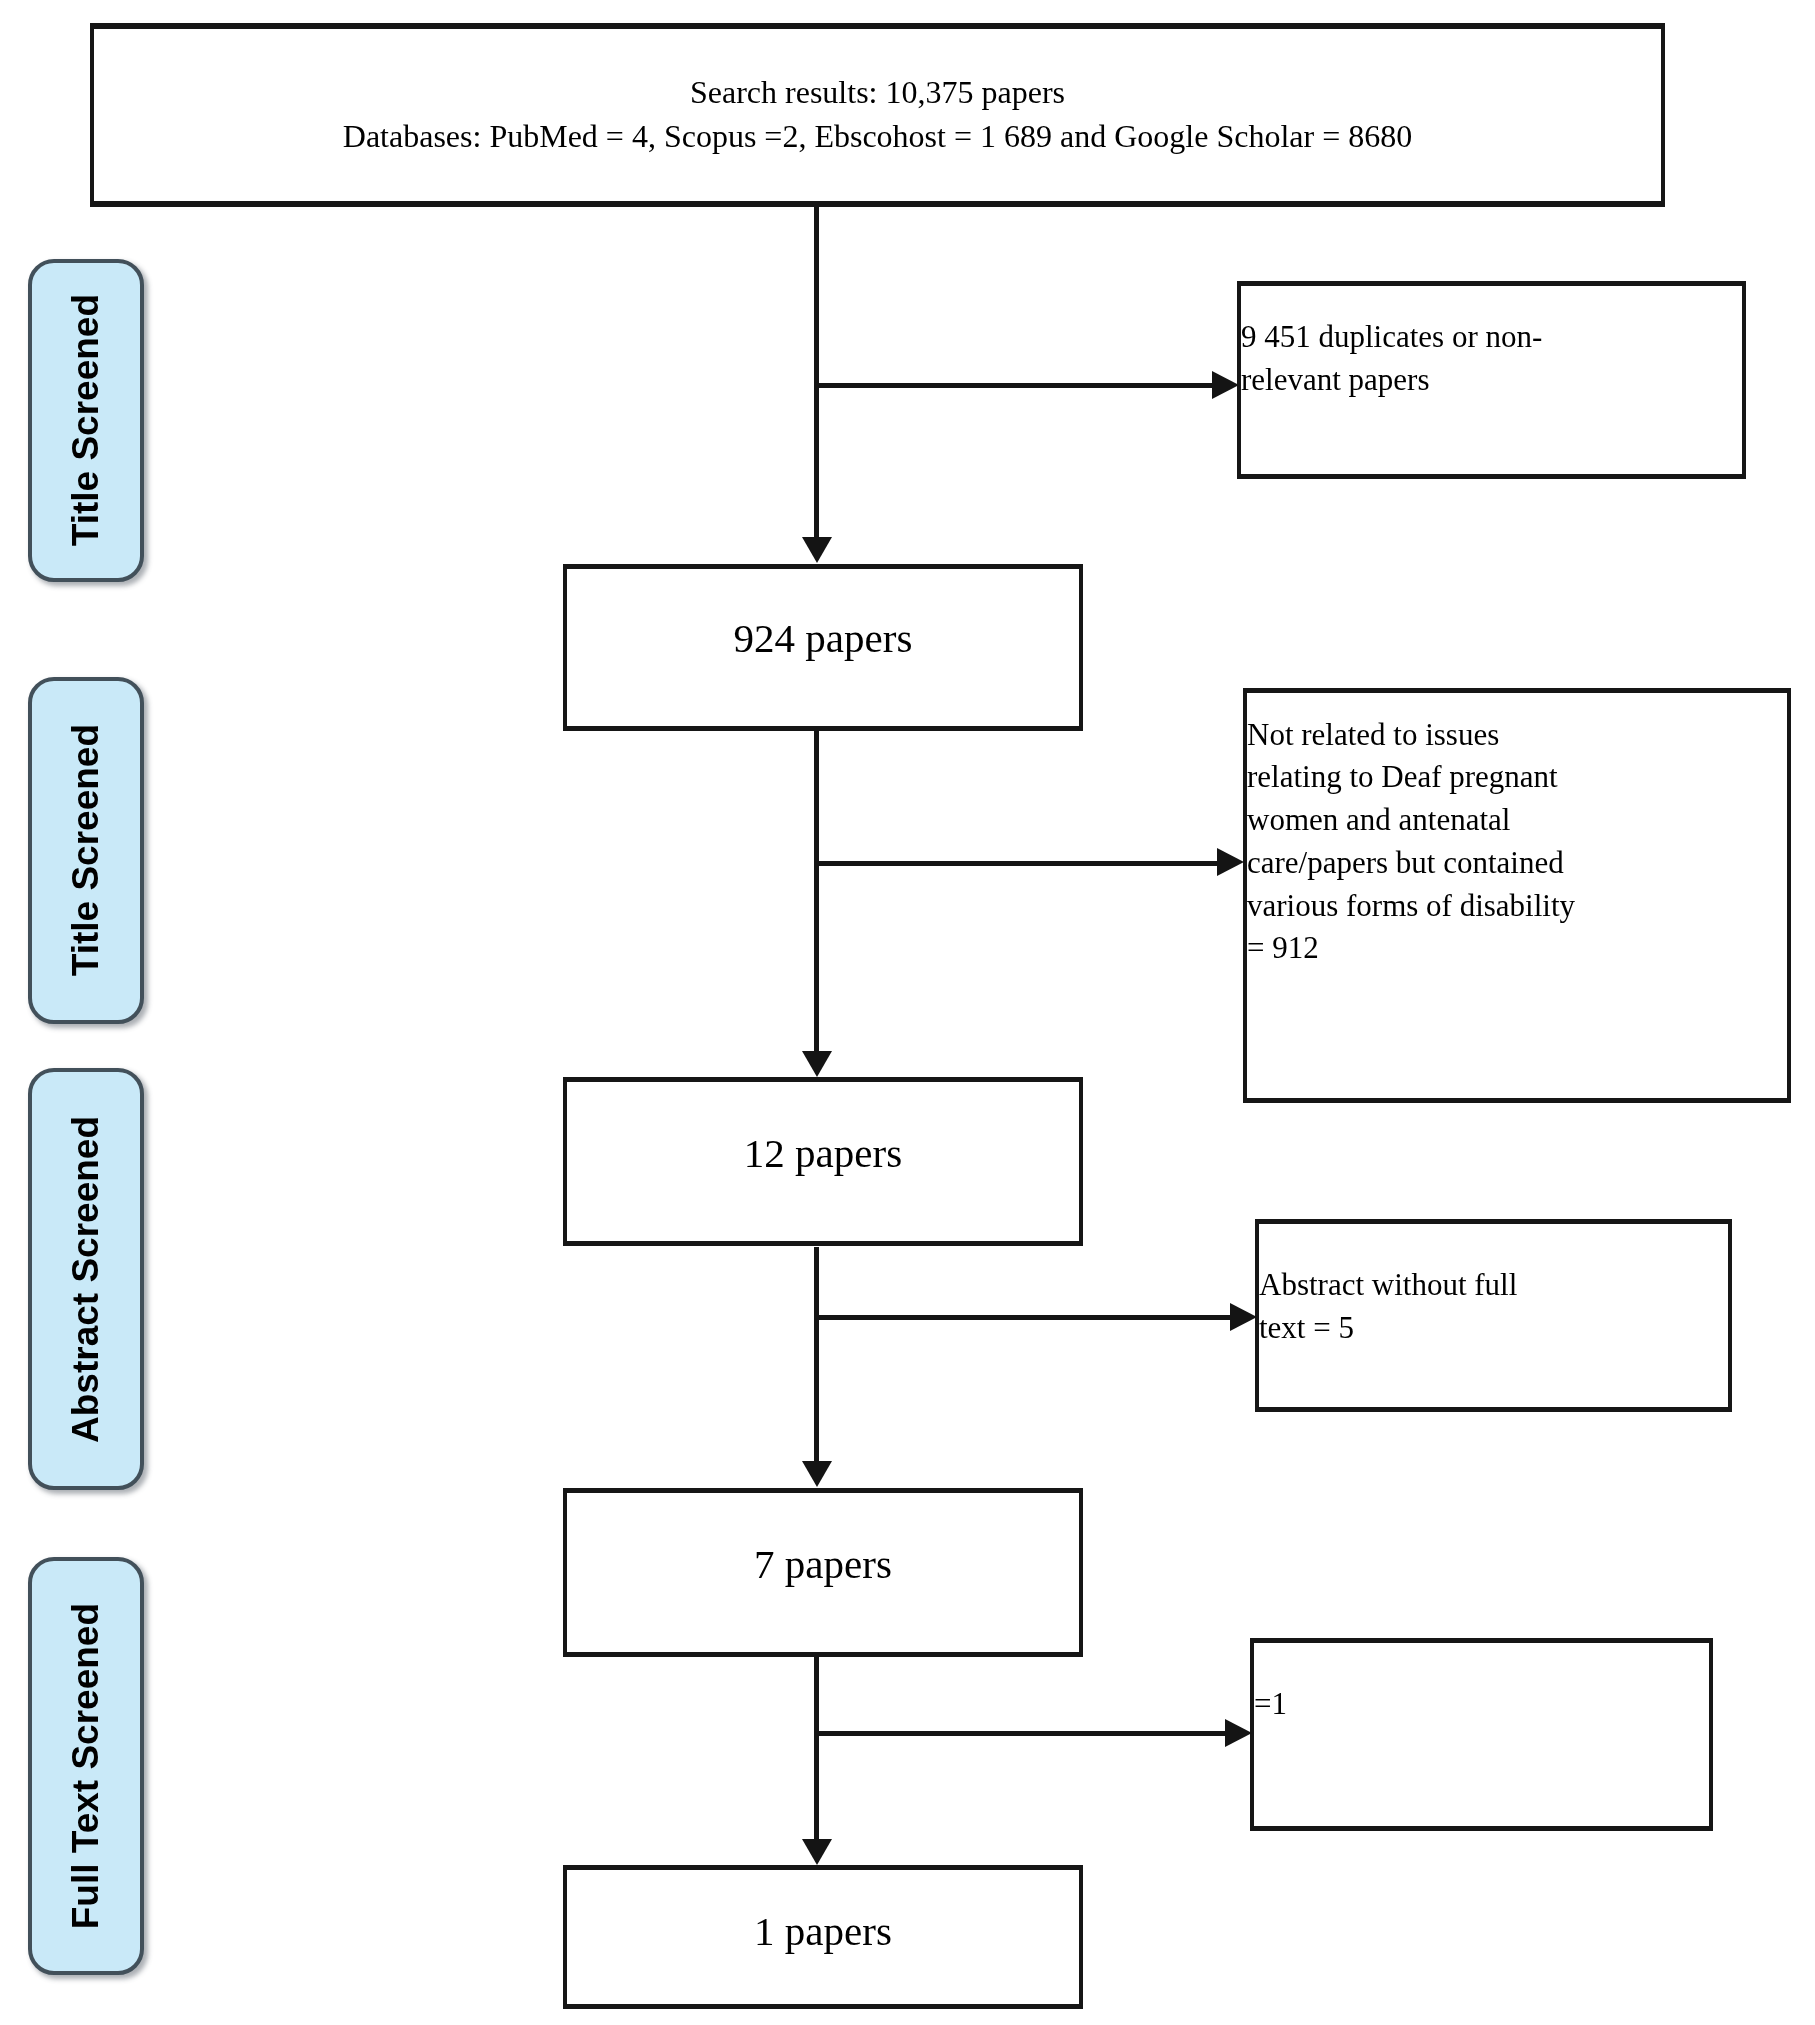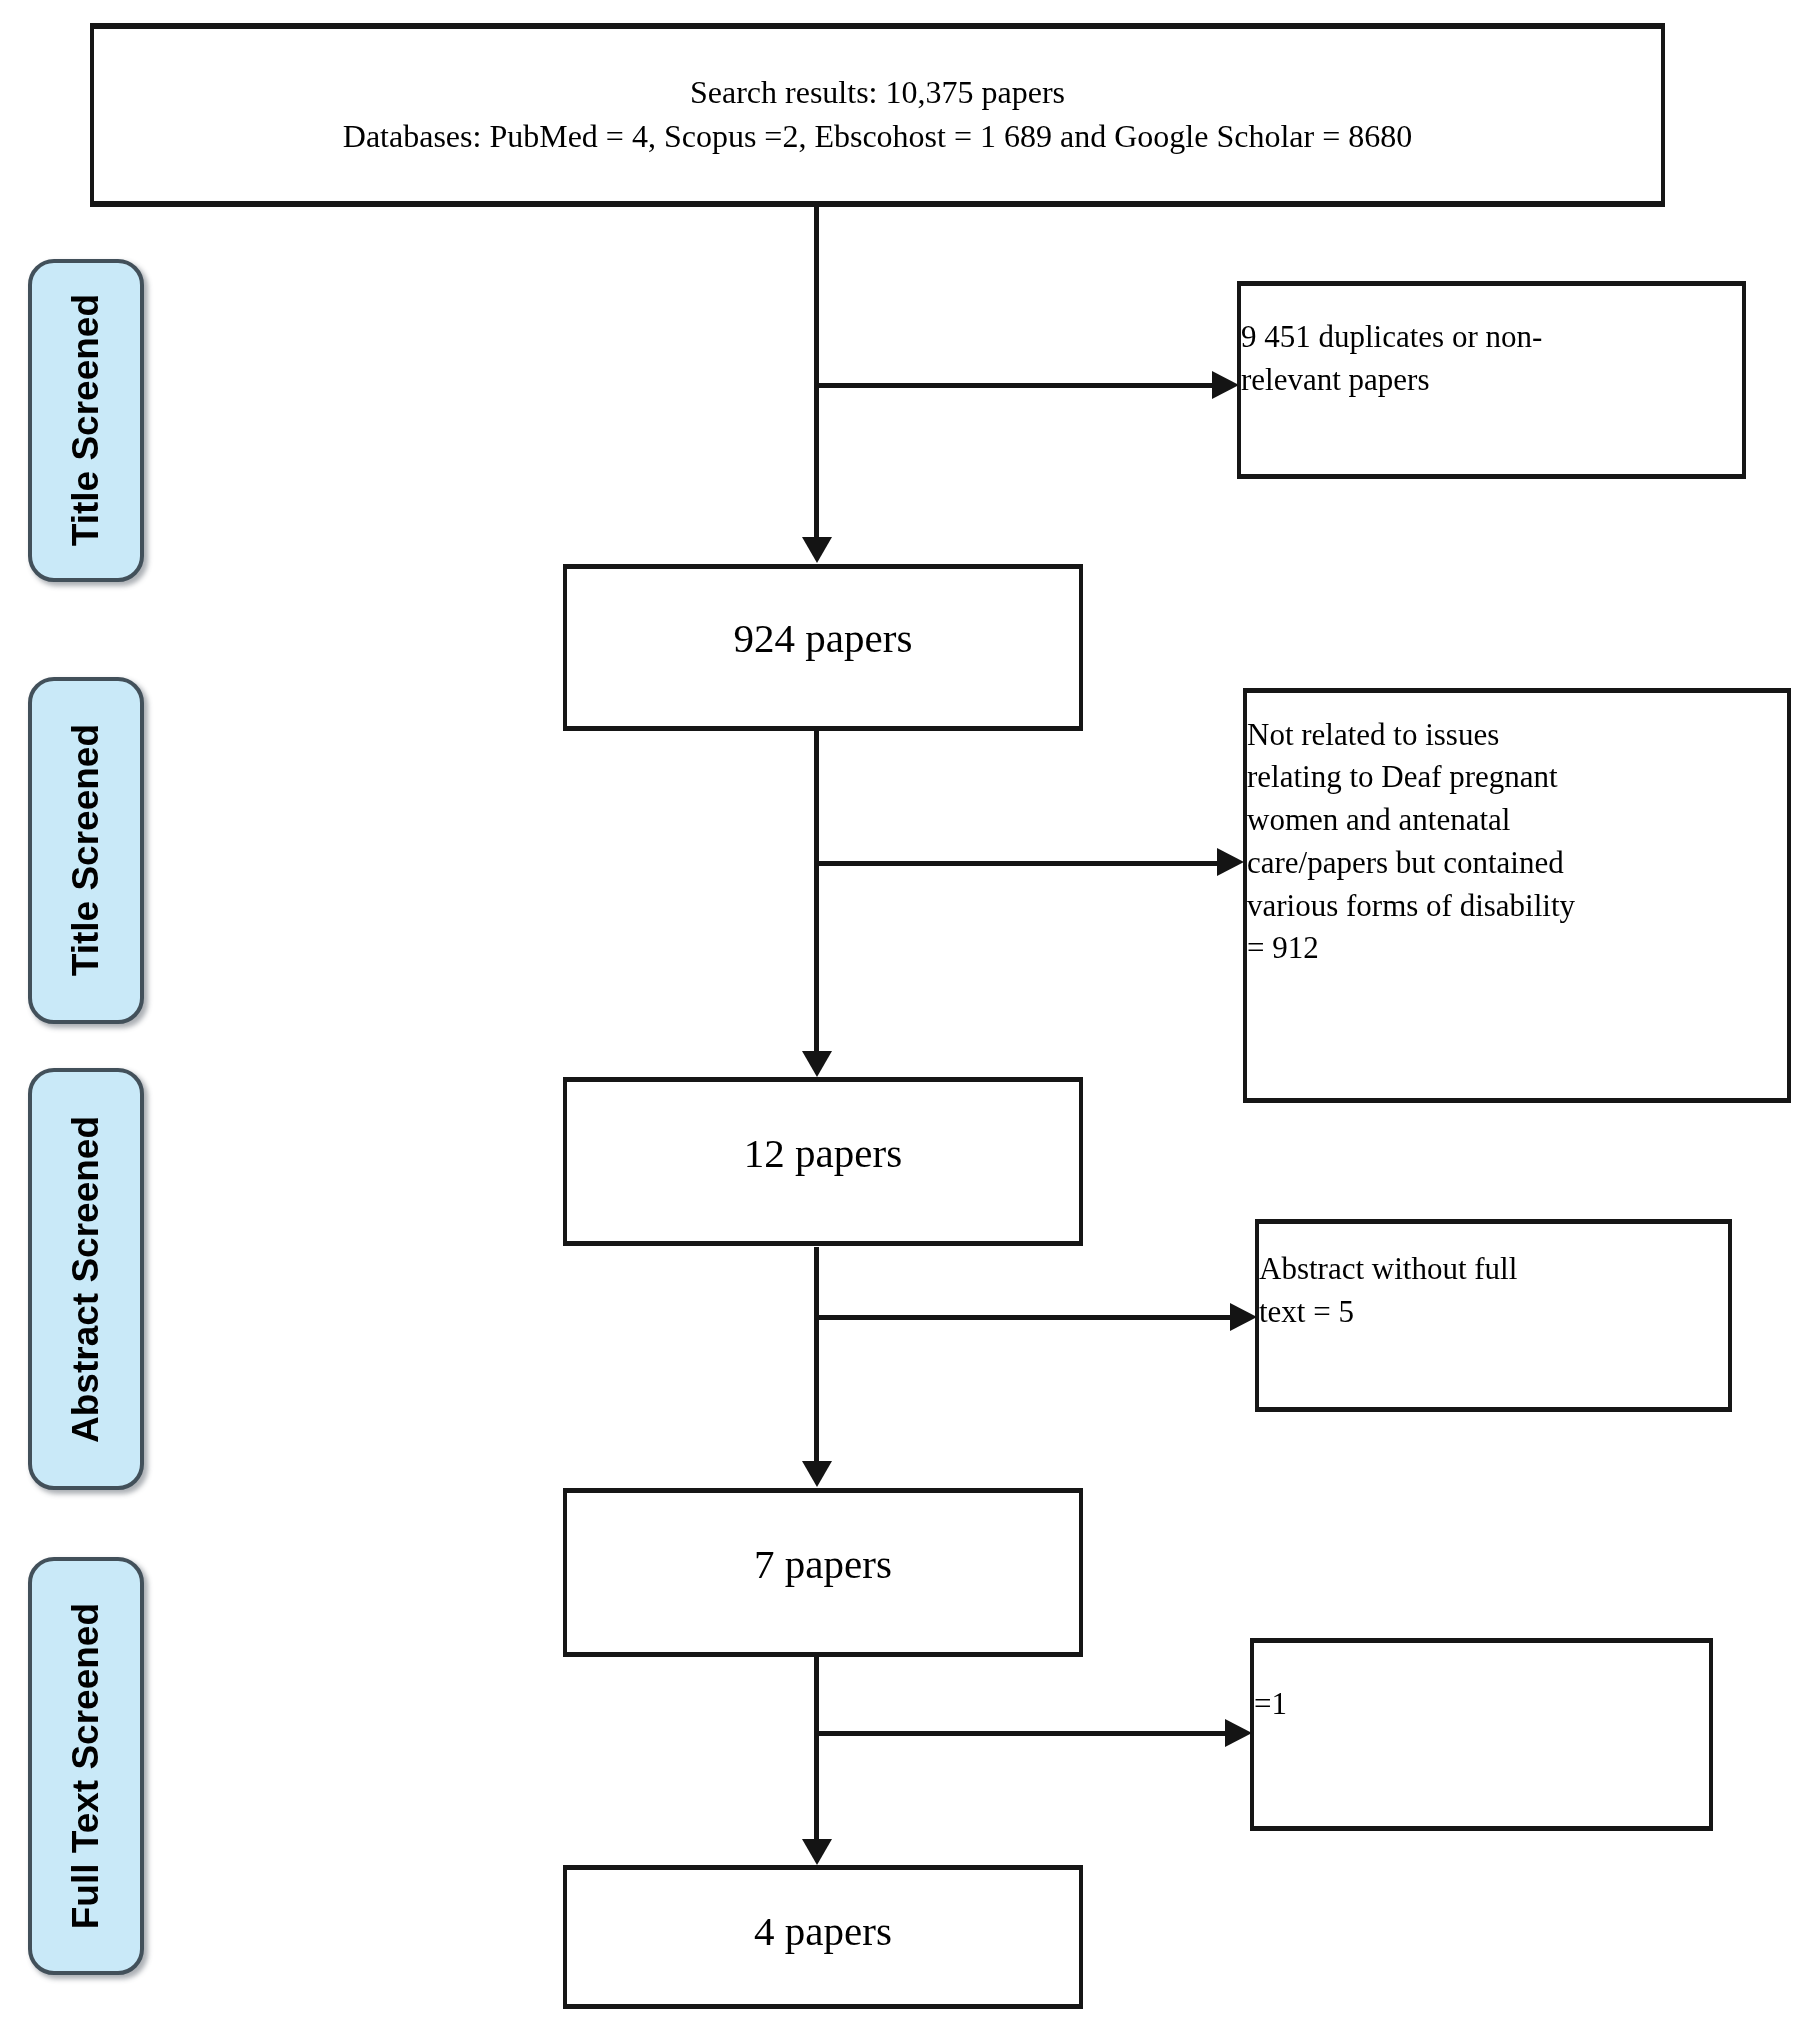--- a/index.html
+++ b/index.html
@@ -42,21 +42,21 @@
   .fb1 { top: 1077px; height: 169px; padding-top: 47px; }
   .fb2 { top: 1488px; height: 169px; padding-top: 47px; }
   .fb3 { top: 1865px; height: 144px; padding-top: 37px; }
   
   .exbox {
     border-width: 5.1px 4.1px;
     font-size: 31px; line-height: 1.38;
   }
   .ex0 { left: 1237px; top: 281px;  width: 509px;  height: 198px; padding-top: 30px; }
   .ex1 { left: 1243px; top: 688px; width: 548px; height: 415px; padding-top: 20.5px; }
-  .ex2 { left: 1255px; top: 1219px; width: 477px;  height: 193px; padding-top: 24px; }
+  .ex2 { left: 1255px; top: 1219px; width: 477px;  height: 193px; padding-top: 40px; }
   .ex3 { left: 1250px; top: 1638px; width: 463px;  height: 193px; padding-top: 40px; }
   
   .stage {
     position: absolute;
     left: 28px; width: 116px;
     background: #c9e9f8;
     border: 4.6px solid #42505a;
     border-radius: 26px;
     box-sizing: border-box;
     box-shadow: 3.1px 3.1px 5.1px rgba(70,80,90,0.45);
@@ -142,21 +142,21 @@
 <div class="box flowbox fb0">
   <span>924 papers</span>
 </div>
 <div class="box flowbox fb1">
   <span>12 papers</span>
 </div>
 <div class="box flowbox fb2">
   <span>7 papers</span>
 </div>
 <div class="box flowbox fb3">
-  <span>4 papers</span>
+  <span>1 papers</span>
 </div>
 
 <div class="box exbox ex0">
   <div>9 451 duplicates or non-</div>
   <div>relevant papers</div>
 </div>
 <div class="box exbox ex1">
   <div>Not related to issues</div>
   <div>relating to Deaf pregnant</div>
   <div>women and antenatal</div>

